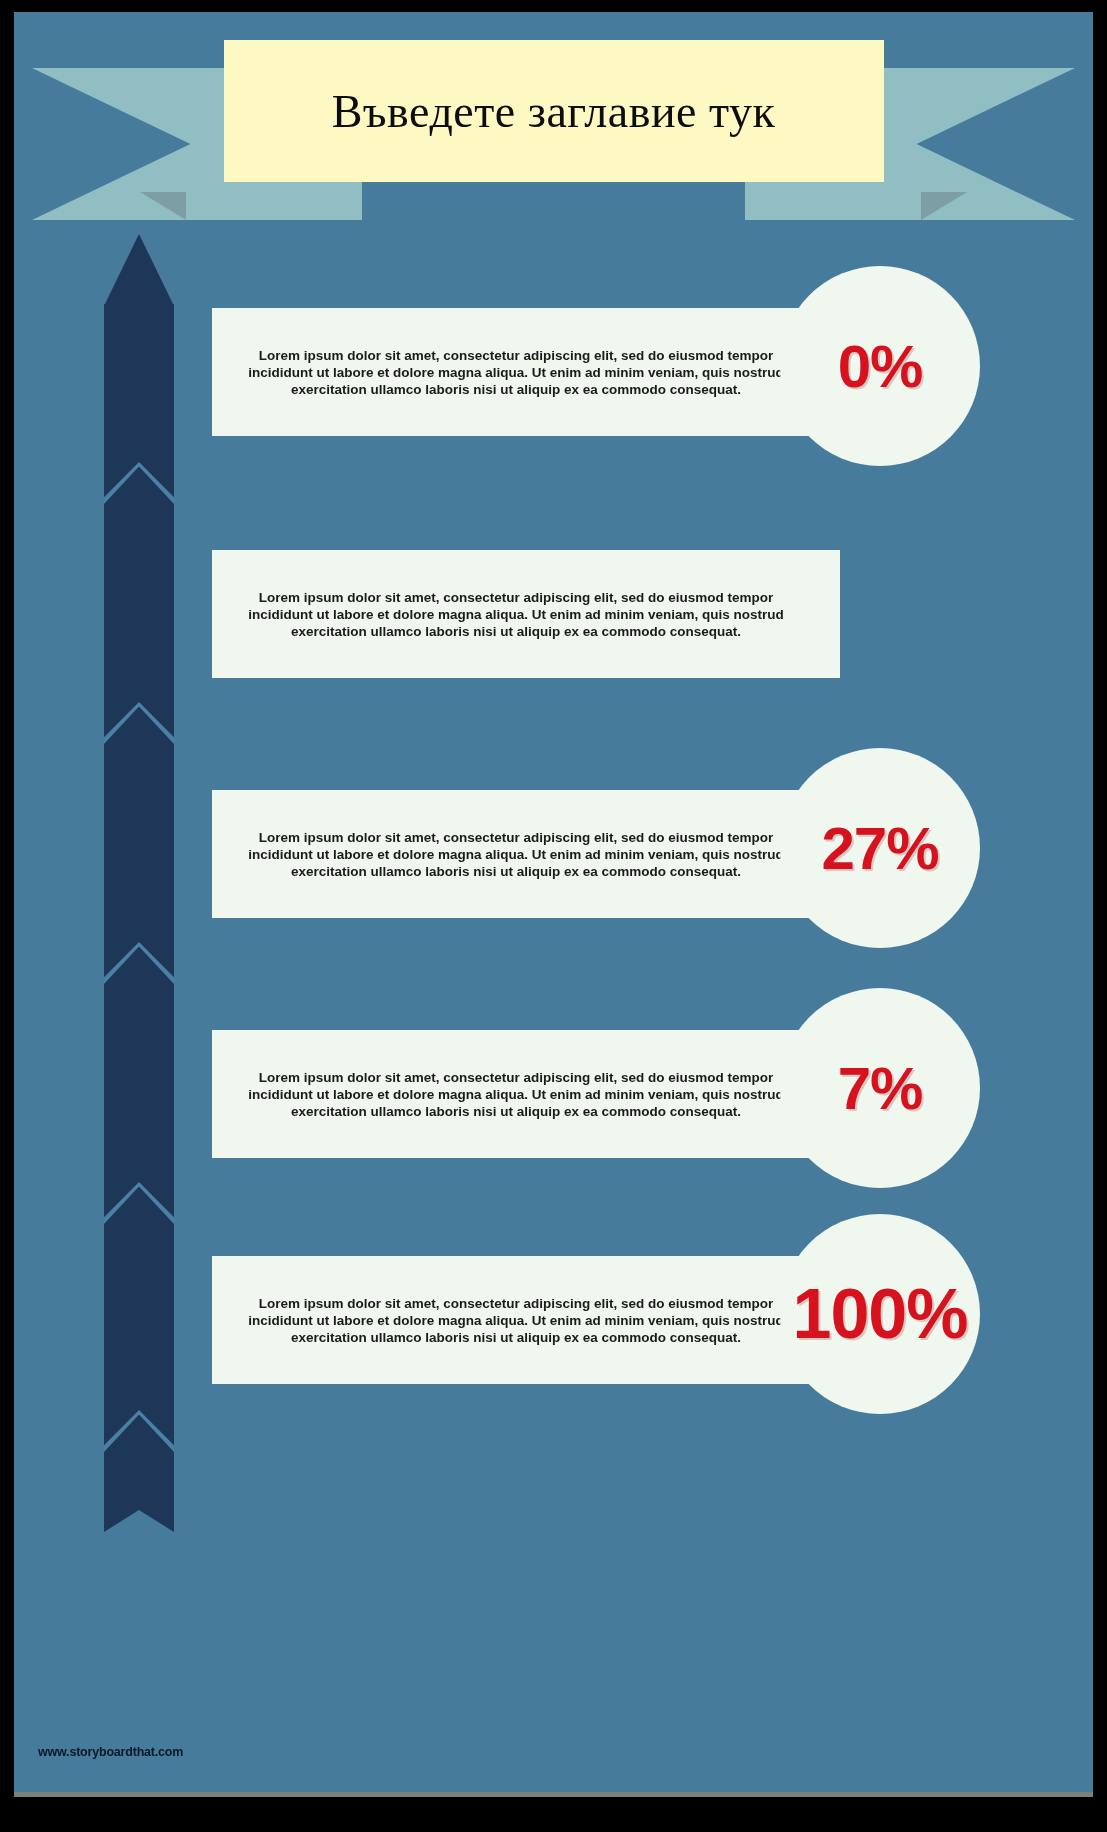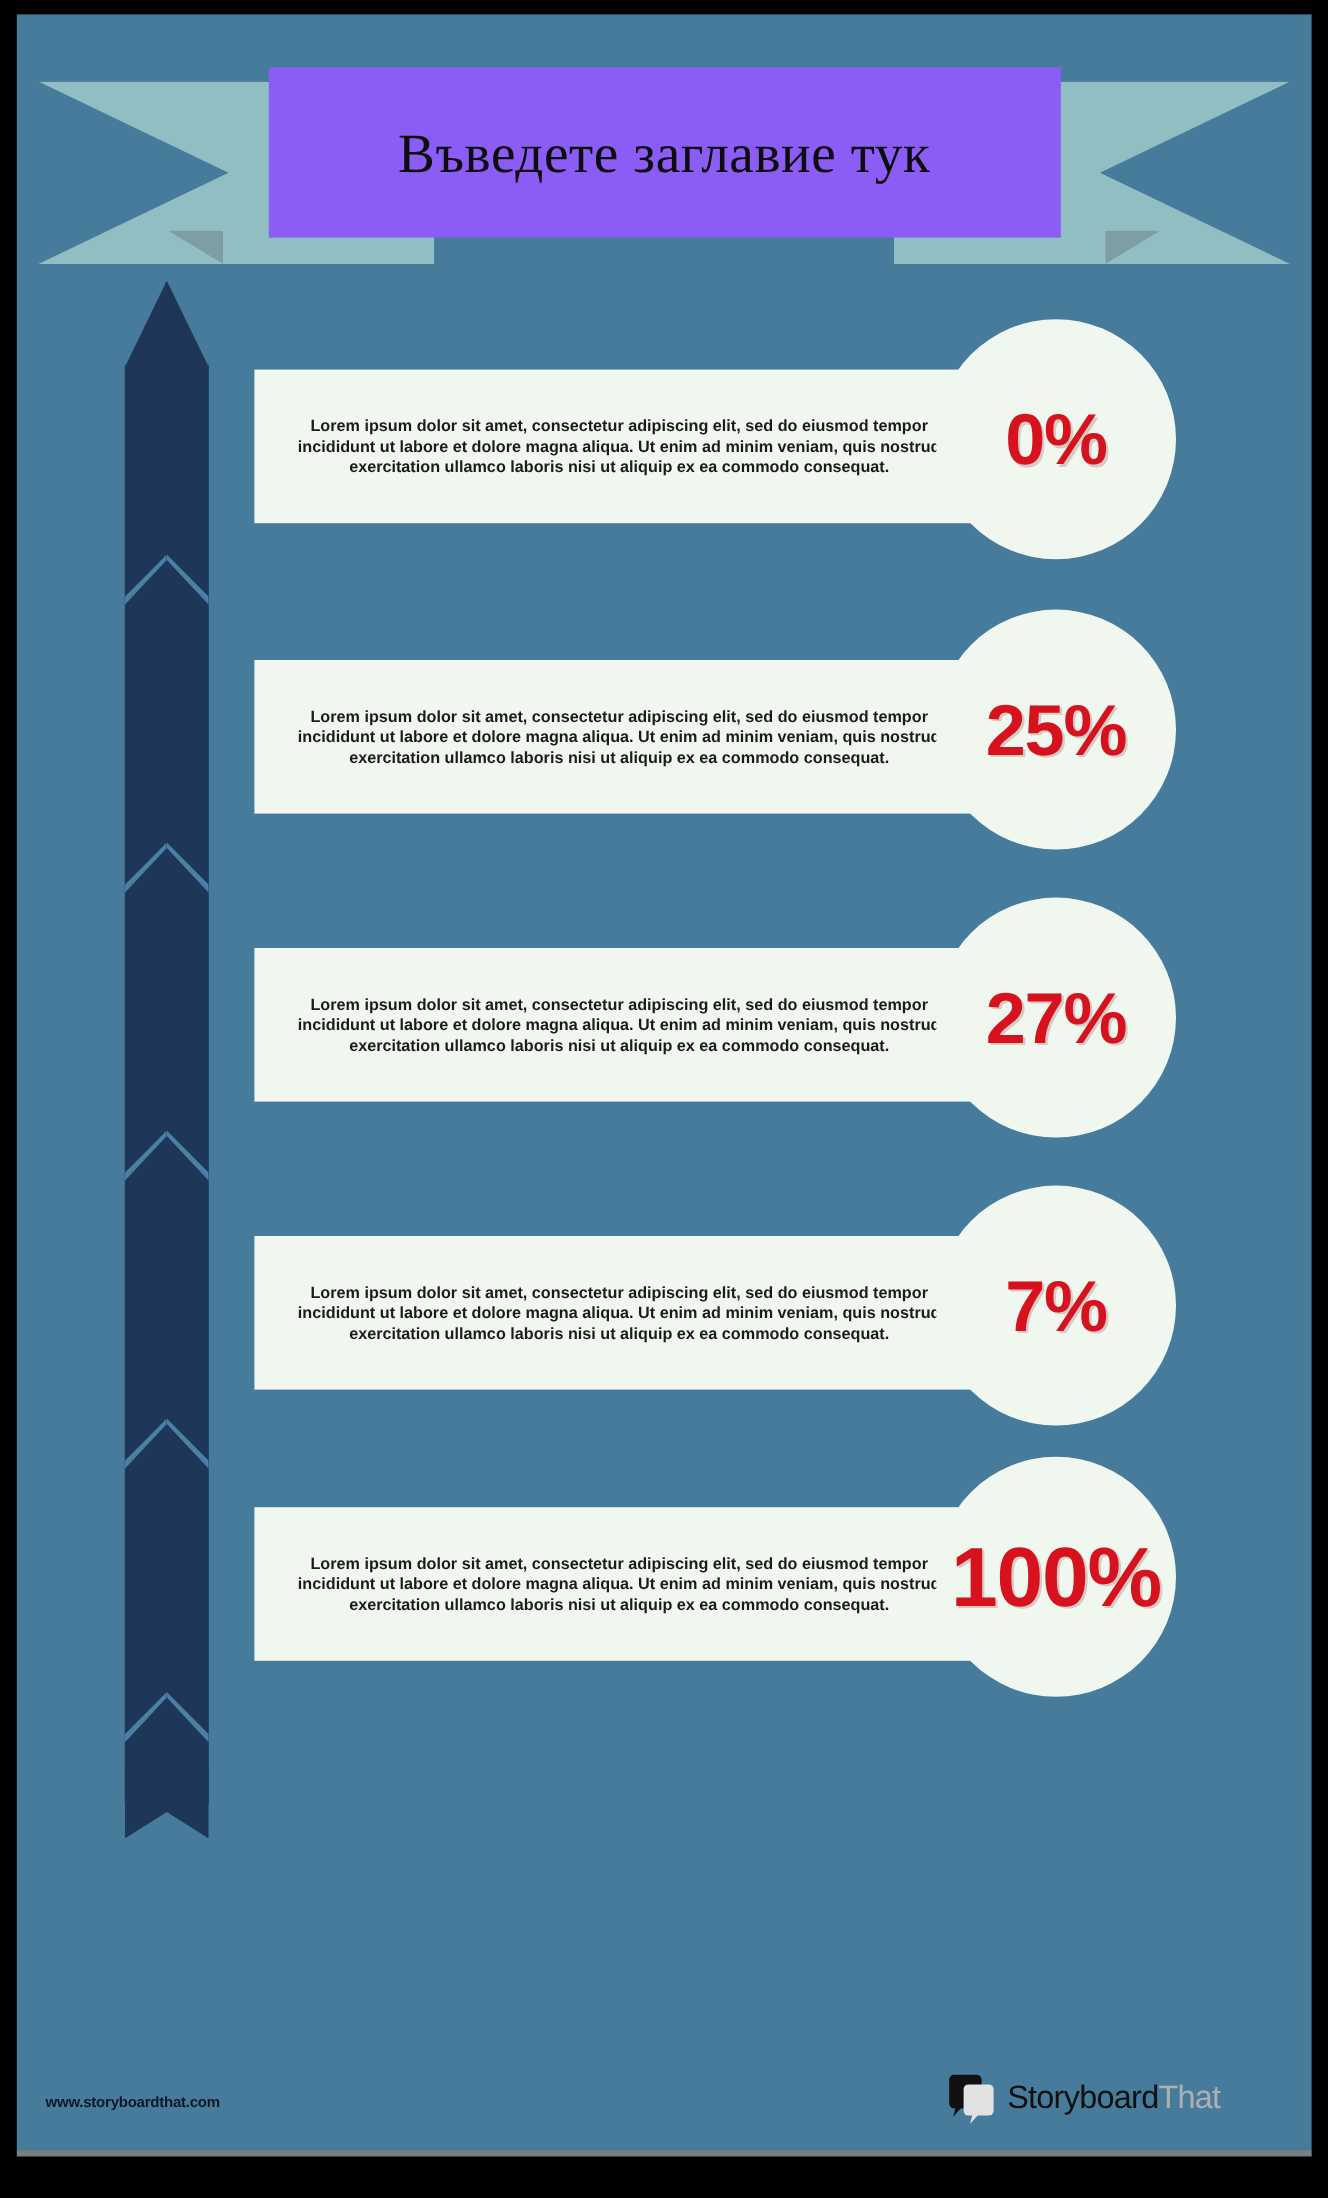--- a/index.html
+++ b/index.html
@@ -48,22 +48,22 @@
     width:46px;height:28px;
     background:#7D9EA4;
   }
   .ribbon-shadow.l{left:126px;clip-path:polygon(0 0,100% 0,100% 100%);}
   .ribbon-shadow.r{right:126px;clip-path:polygon(0 0,100% 0,0 100%);}
   .ribbon-main{
     position:absolute;
     left:50%; transform:translateX(-50%);
     top:0;
     width:660px; height:142px;
-    background:#8b5cf6;
-    display:flex;align-items:center;justify-content:center;margin-top:16px;
+    background:#fef9c3;
+    display:flex;align-items:center;justify-content:center;
   }
   .ribbon-title{
     font-family:"Liberation Serif",serif;
     font-size:46px;
     color:#0d0d0d;
     letter-spacing:.5px;
     white-space:nowrap;
   }
 
   
@@ -251,23 +251,20 @@
       </div>
       <div class="circle">
         <span class="pct">0%</span>
       </div>
     </div>
 
     <div class="row" style="top:512px">
       <div class="bar">
         <div class="bodytext">Lorem ipsum dolor sit amet, consectetur adipiscing elit, sed do eiusmod tempor incididunt ut labore et dolore magna aliqua. Ut enim ad minim veniam, quis nostrud exercitation ullamco laboris nisi ut aliquip ex ea commodo consequat.</div>
       </div>
-      <div class="circle">
-        <span class="pct">25%</span>
-      </div>
     </div>
 
     <div class="row" style="top:752px">
       <div class="bar">
         <div class="bodytext">Lorem ipsum dolor sit amet, consectetur adipiscing elit, sed do eiusmod tempor incididunt ut labore et dolore magna aliqua. Ut enim ad minim veniam, quis nostrud exercitation ullamco laboris nisi ut aliquip ex ea commodo consequat.</div>
       </div>
       <div class="circle">
         <span class="pct">27%</span>
       </div>
     </div>
@@ -286,27 +283,18 @@
         <div class="bodytext">Lorem ipsum dolor sit amet, consectetur adipiscing elit, sed do eiusmod tempor incididunt ut labore et dolore magna aliqua. Ut enim ad minim veniam, quis nostrud exercitation ullamco laboris nisi ut aliquip ex ea commodo consequat.</div>
       </div>
       <div class="circle">
         <span class="pct small">100%</span>
       </div>
     </div>
 
     <div class="footer">
       <div class="footer-url">www.storyboardthat.com</div>
 
-      <div class="logo">
-        <div class="logo-mark">
-          <div class="bub-dark"></div>
-          <div class="bub-light"></div>
-        </div>
-        <div class="logo-word">
-          <span class="a">Storyboard</span><span class="b">That</span>
-        </div>
-      </div>
 
       <div class="footer-rule"></div>
     </div>
 
   </div>
 </div>
 
 </body></html>

